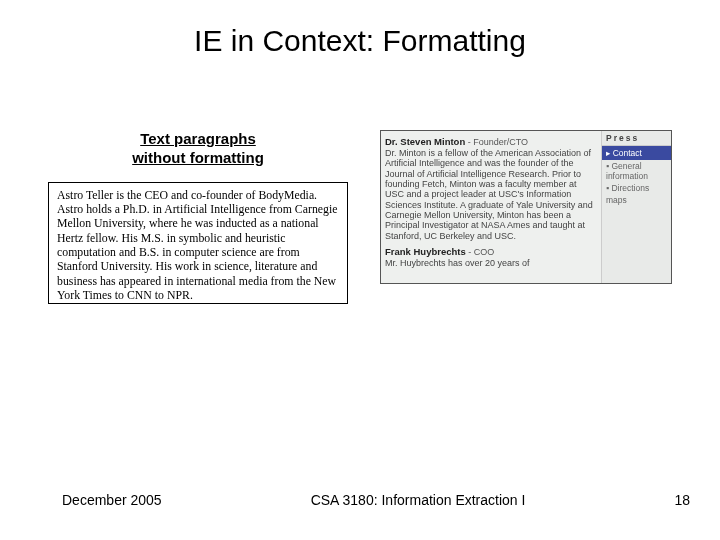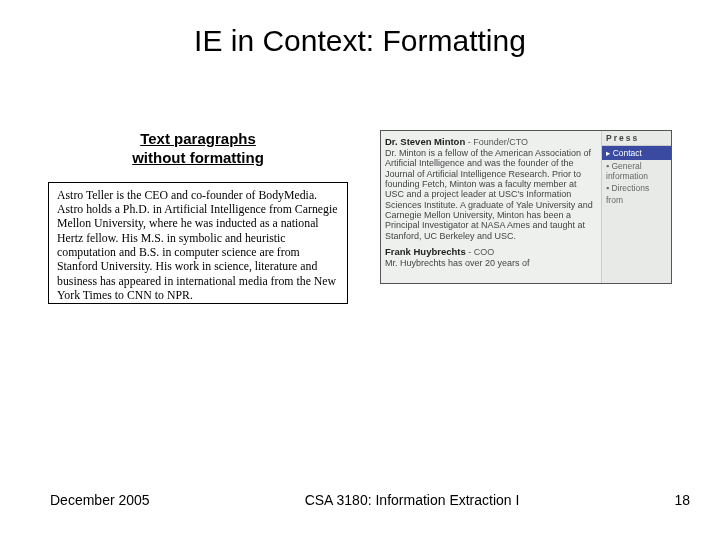--- a/index.html
+++ b/index.html
@@ -80,21 +80,21 @@
     padding: 2px 4px;
     font-size: 8.5px;
   }
   .side-link {
     padding: 1px 4px;
     color: #666;
   }
   .footer {
     position: absolute;
     bottom: 32px;
-    left: 0;
+    left: 12px;
     right: 0;
     display: flex;
     justify-content: space-between;
     align-items: flex-end;
     padding: 0 30px 0 50px;
     font-size: 14px;
   }
   .footer .center { flex: 1; text-align: center; }
   .footer .pagenum { font-size: 14px; }
 </style>
@@ -123,21 +123,21 @@
           <b>Frank Huybrechts</b>
           <span class="role"> - </span><span class="role">COO</span>
         </div>
         <div>Mr. Huybrechts has over 20 years of</div>
       </div>
       <div class="right-side">
         <div class="side-head">Press</div>
         <div class="side-active">▸ <span>Contact</span></div>
         <div class="side-link">▪ <span>General information</span></div>
         <div class="side-link">▪ <span>Directions</span></div>
-        <div class="side-link"><span>from</span></div>
+        <div class="side-link"><span>maps</span></div>
       </div>
     </div>
   </div>
 </div>
 
 <div class="footer">
   <span>December 2005</span>
   <span class="center">CSA 3180: Information Extraction I</span>
   <span class="pagenum">18</span>
 </div>

